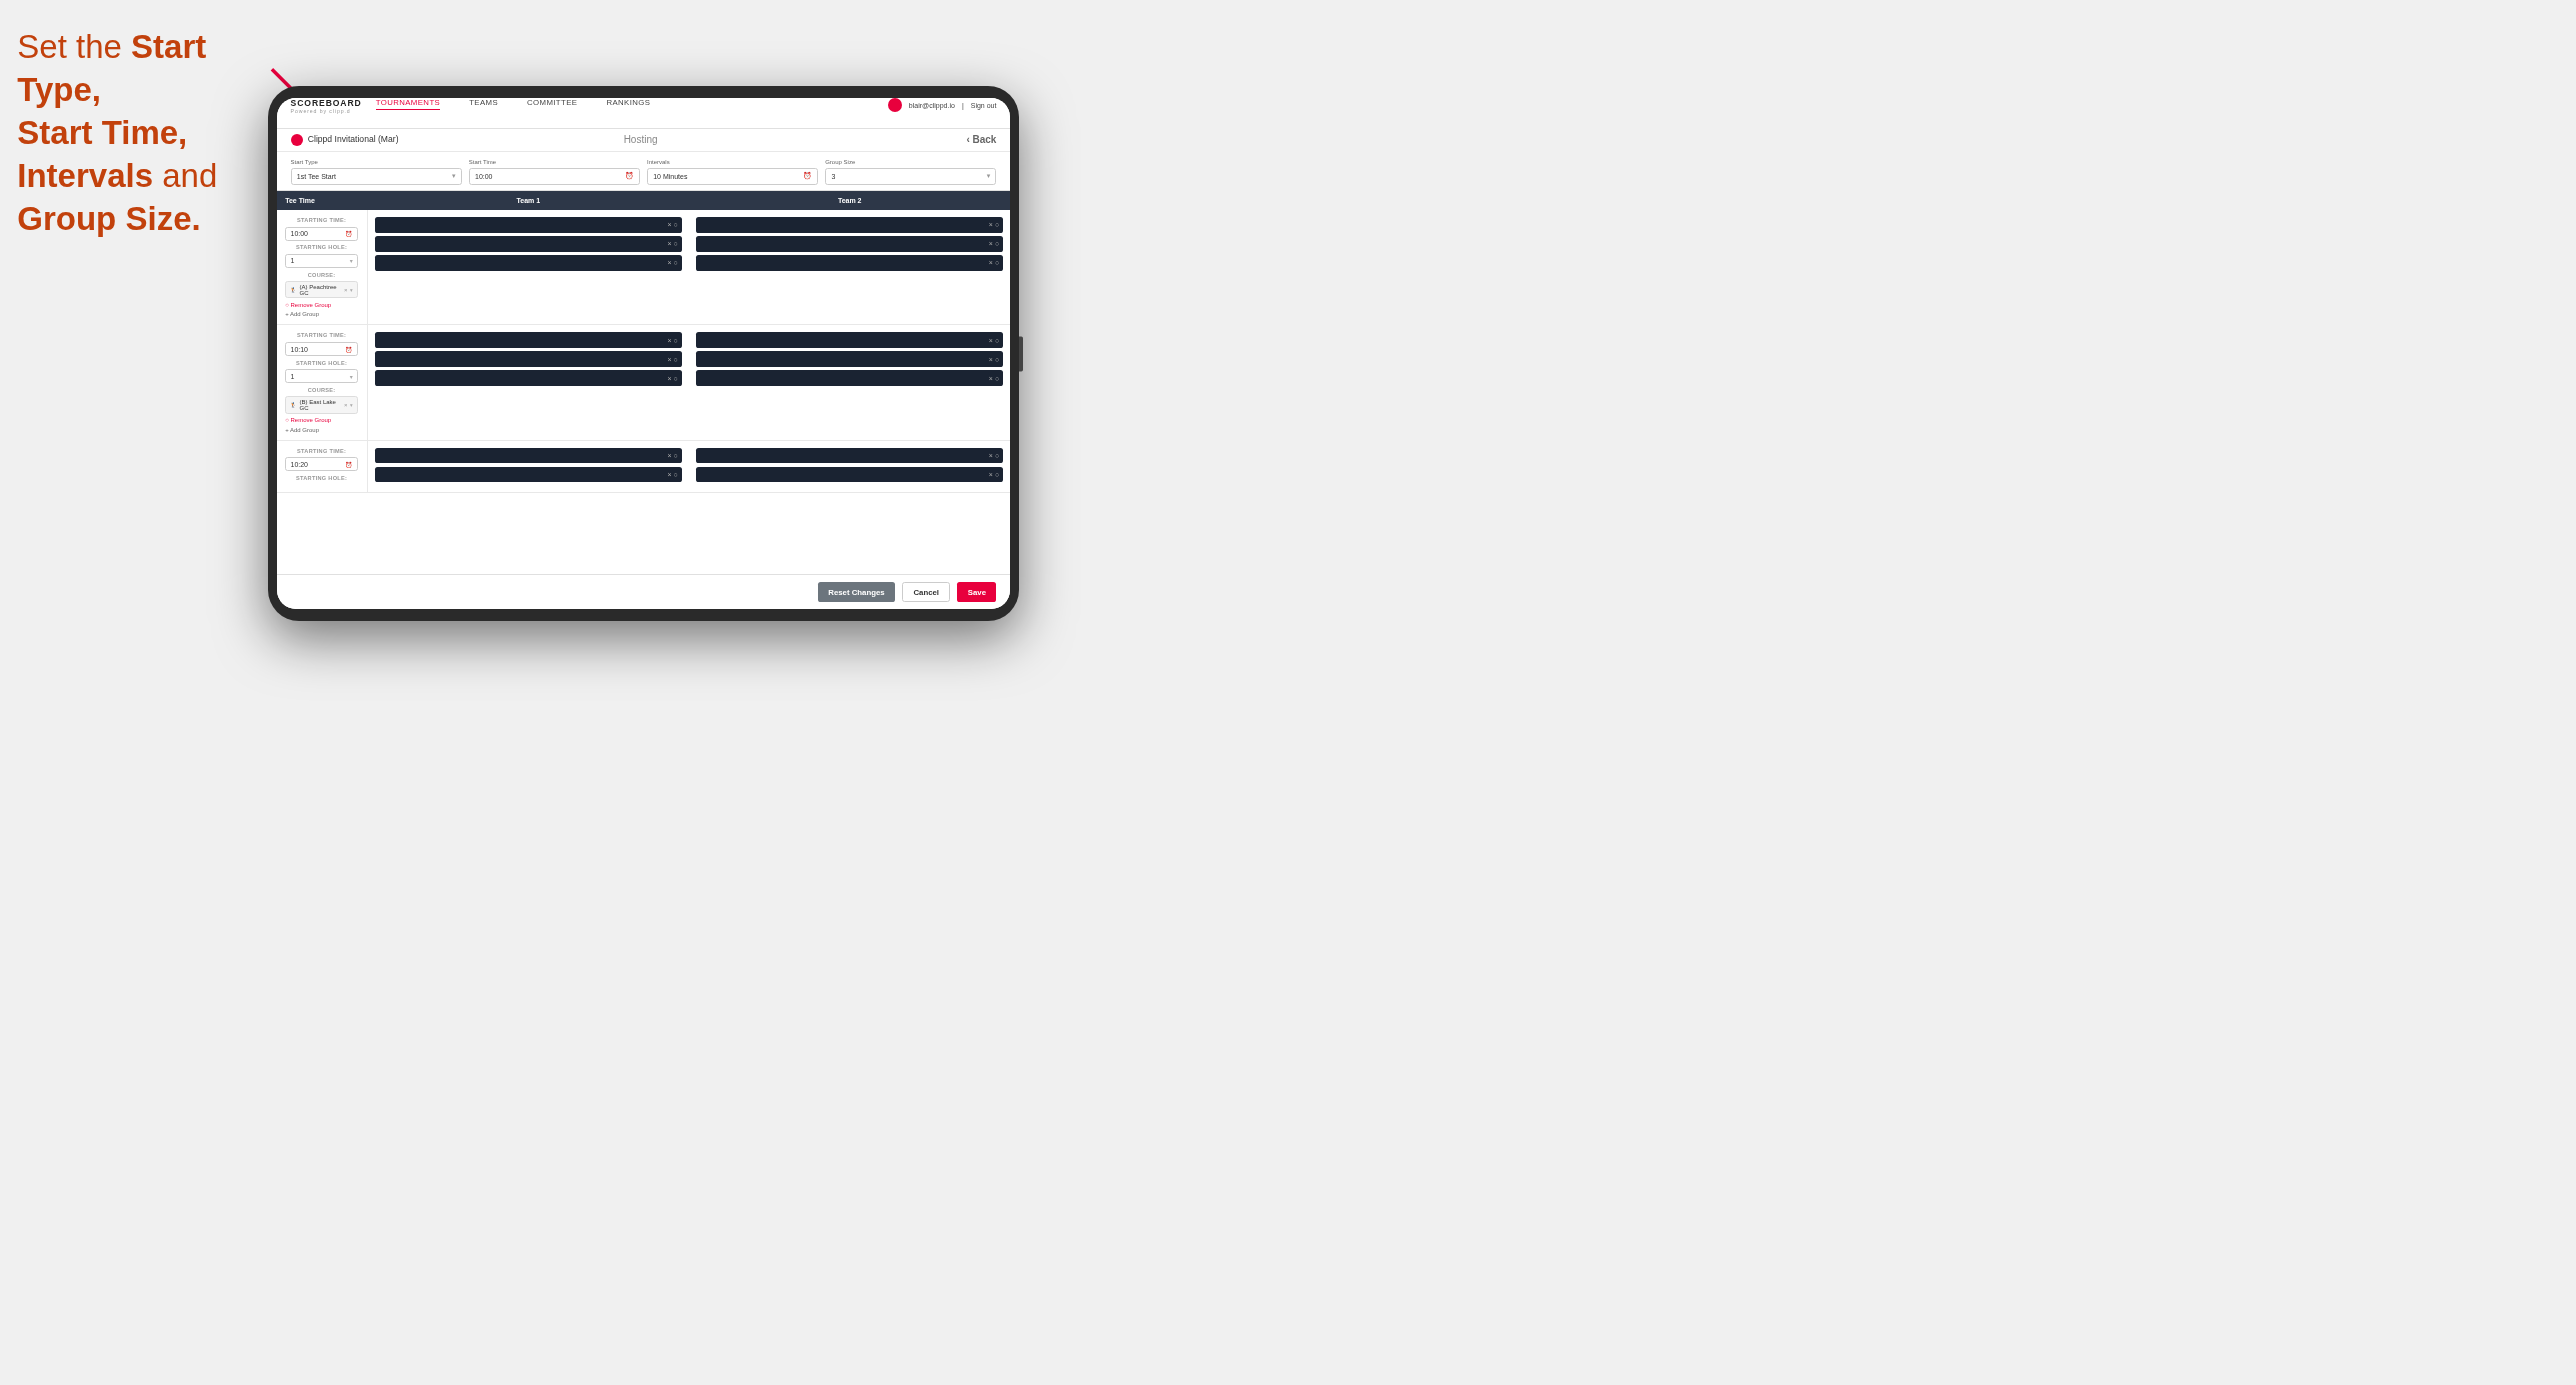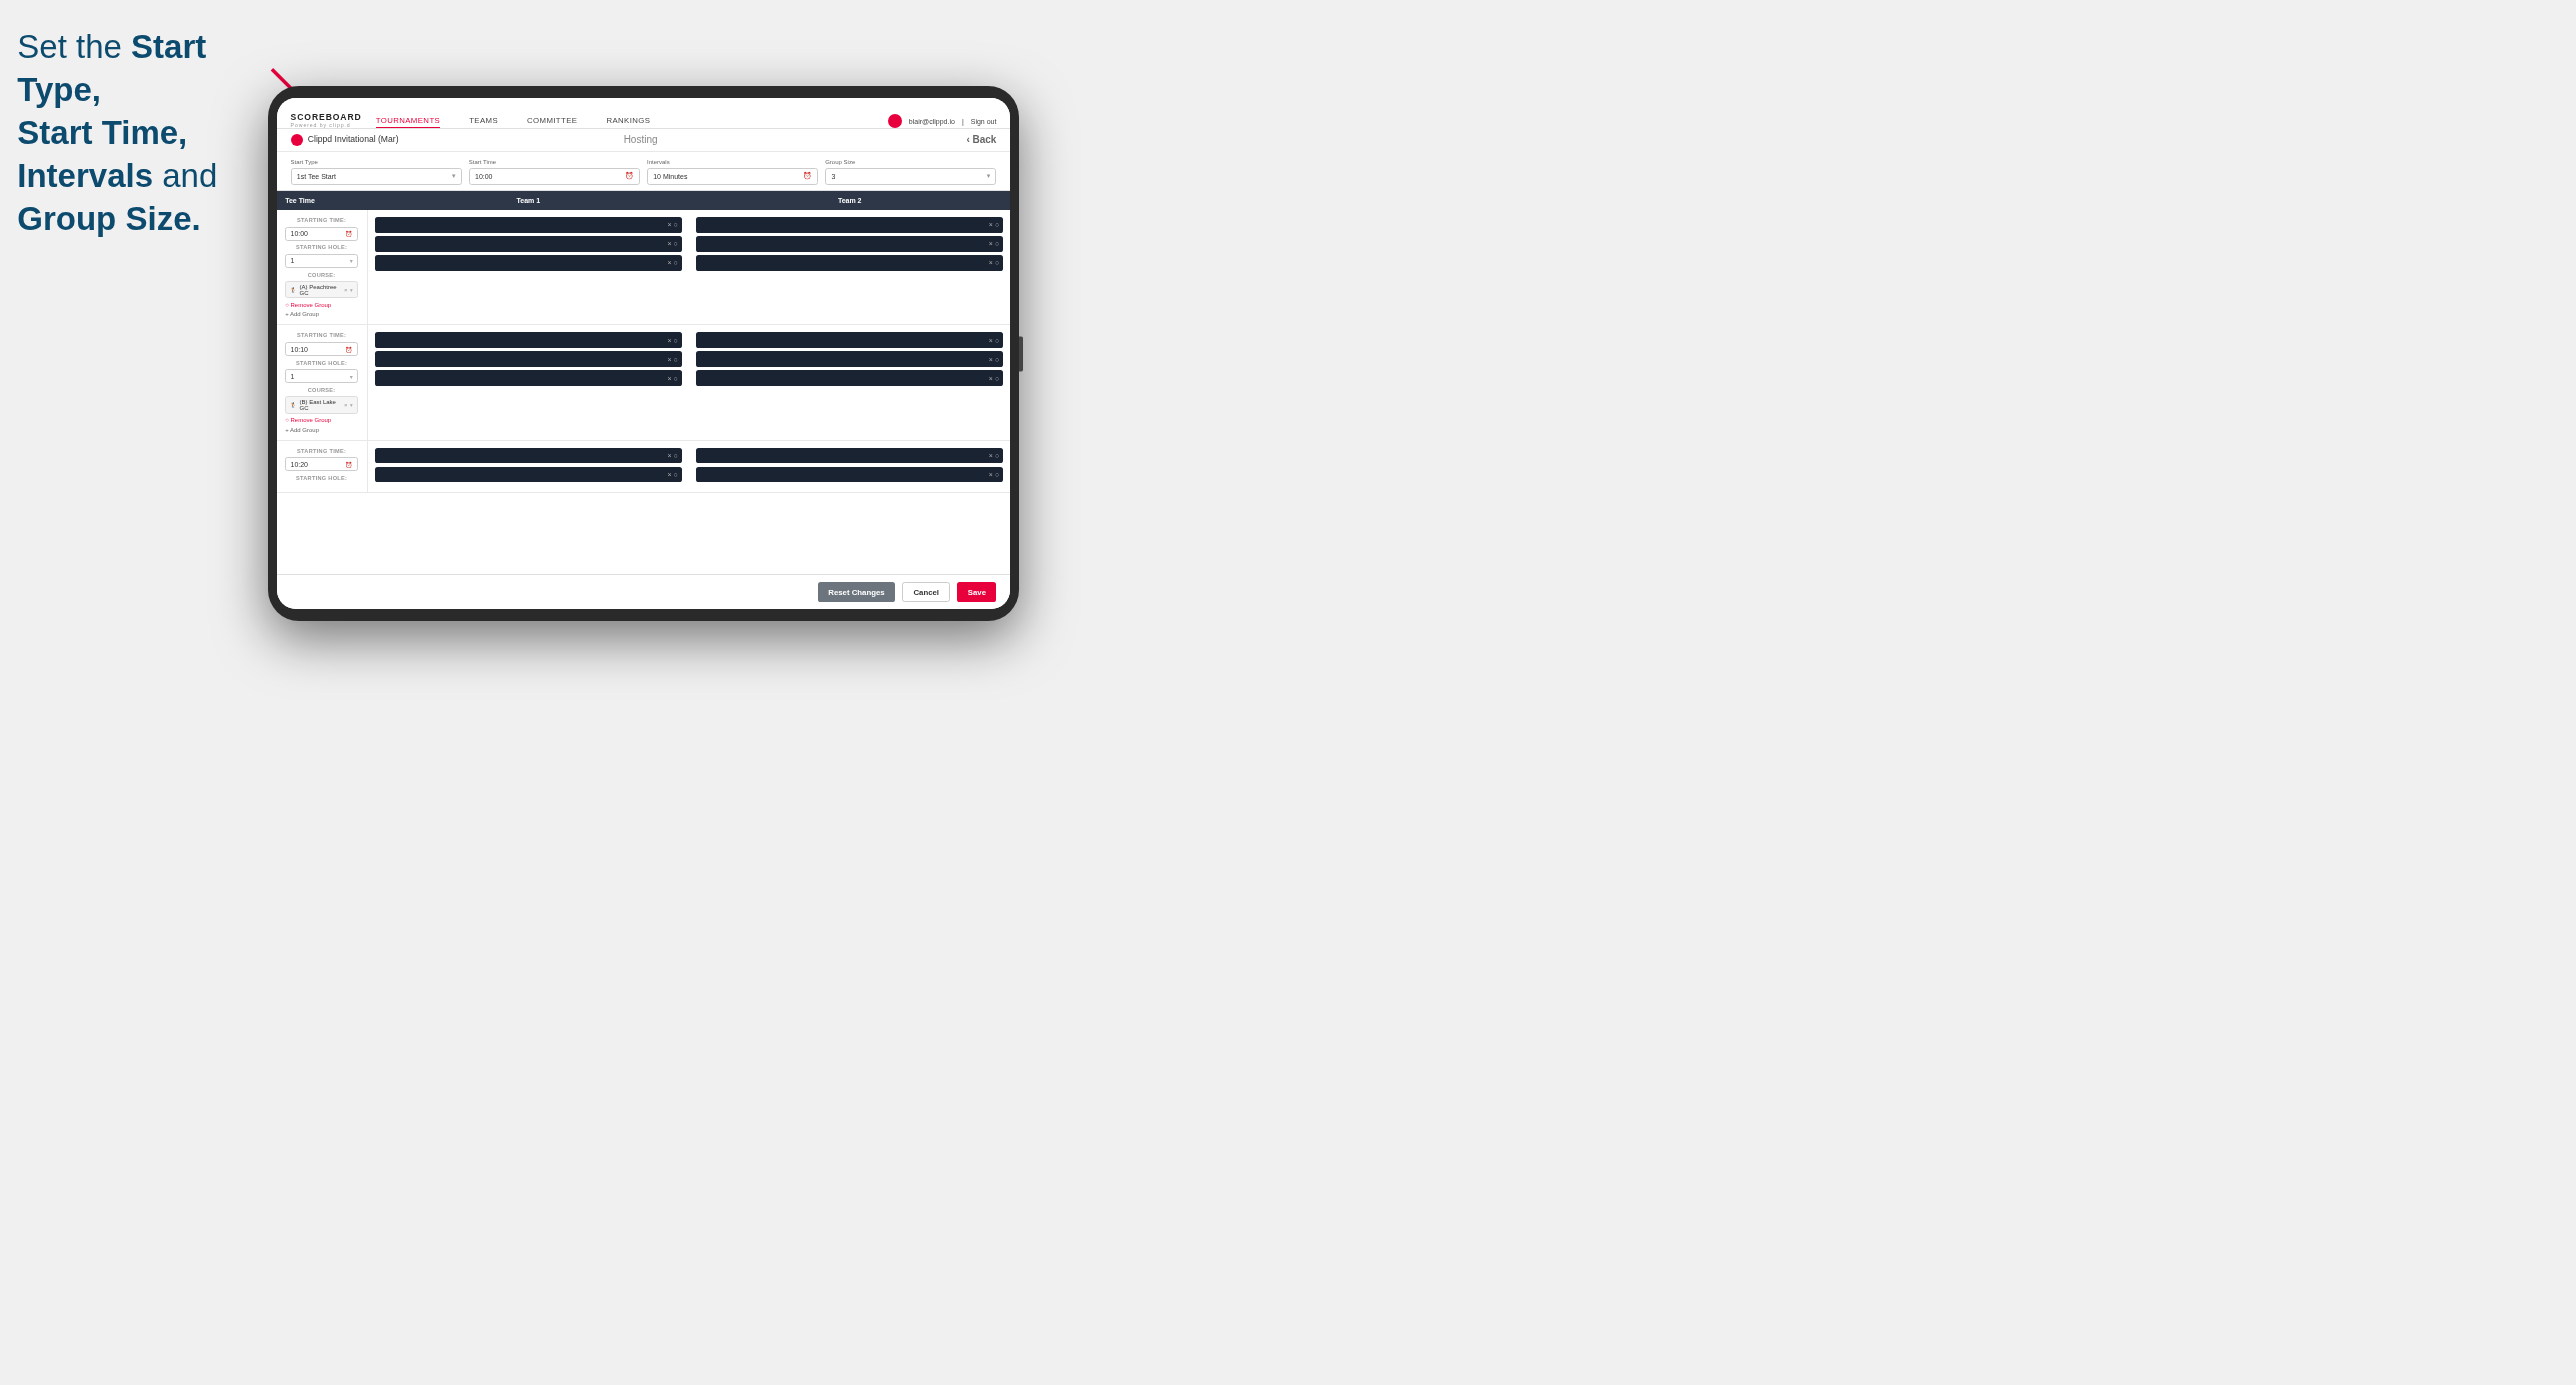--- a/index.html
+++ b/index.html
@@ -13,21 +13,21 @@
     }
 
     
     .instruction-area {
       position: absolute;
       top: 26px;
       left: 17.3px;
       width: 259px;
       font-size: 33px;
       line-height: 1.3;
-      color: #0c4a6e;
+      color: #c2410c;
     }
     .instruction-area span.bold { font-weight: 800; }
 
     
     .arrow-container {
       position: absolute;
       top: 69px;
       left: 250px;
       width: 190px;
       height: 155px;
@@ -57,21 +57,21 @@
       display: flex;
       flex-direction: column;
     }
 
     
     .navbar {
       background: #fff;
       border-bottom: 0.9px solid #e0e0e0;
       padding: 0 14px;
       display: flex;
-      align-items: flex-end;
+      align-items: flex-start;
       height: 31px;
       flex-shrink: 0;
     }
 
     .logo {
       font-size: 8.6px;
       font-weight: 900;
       letter-spacing: 0.9px;
       color: #222;
       margin-right: 14px;

